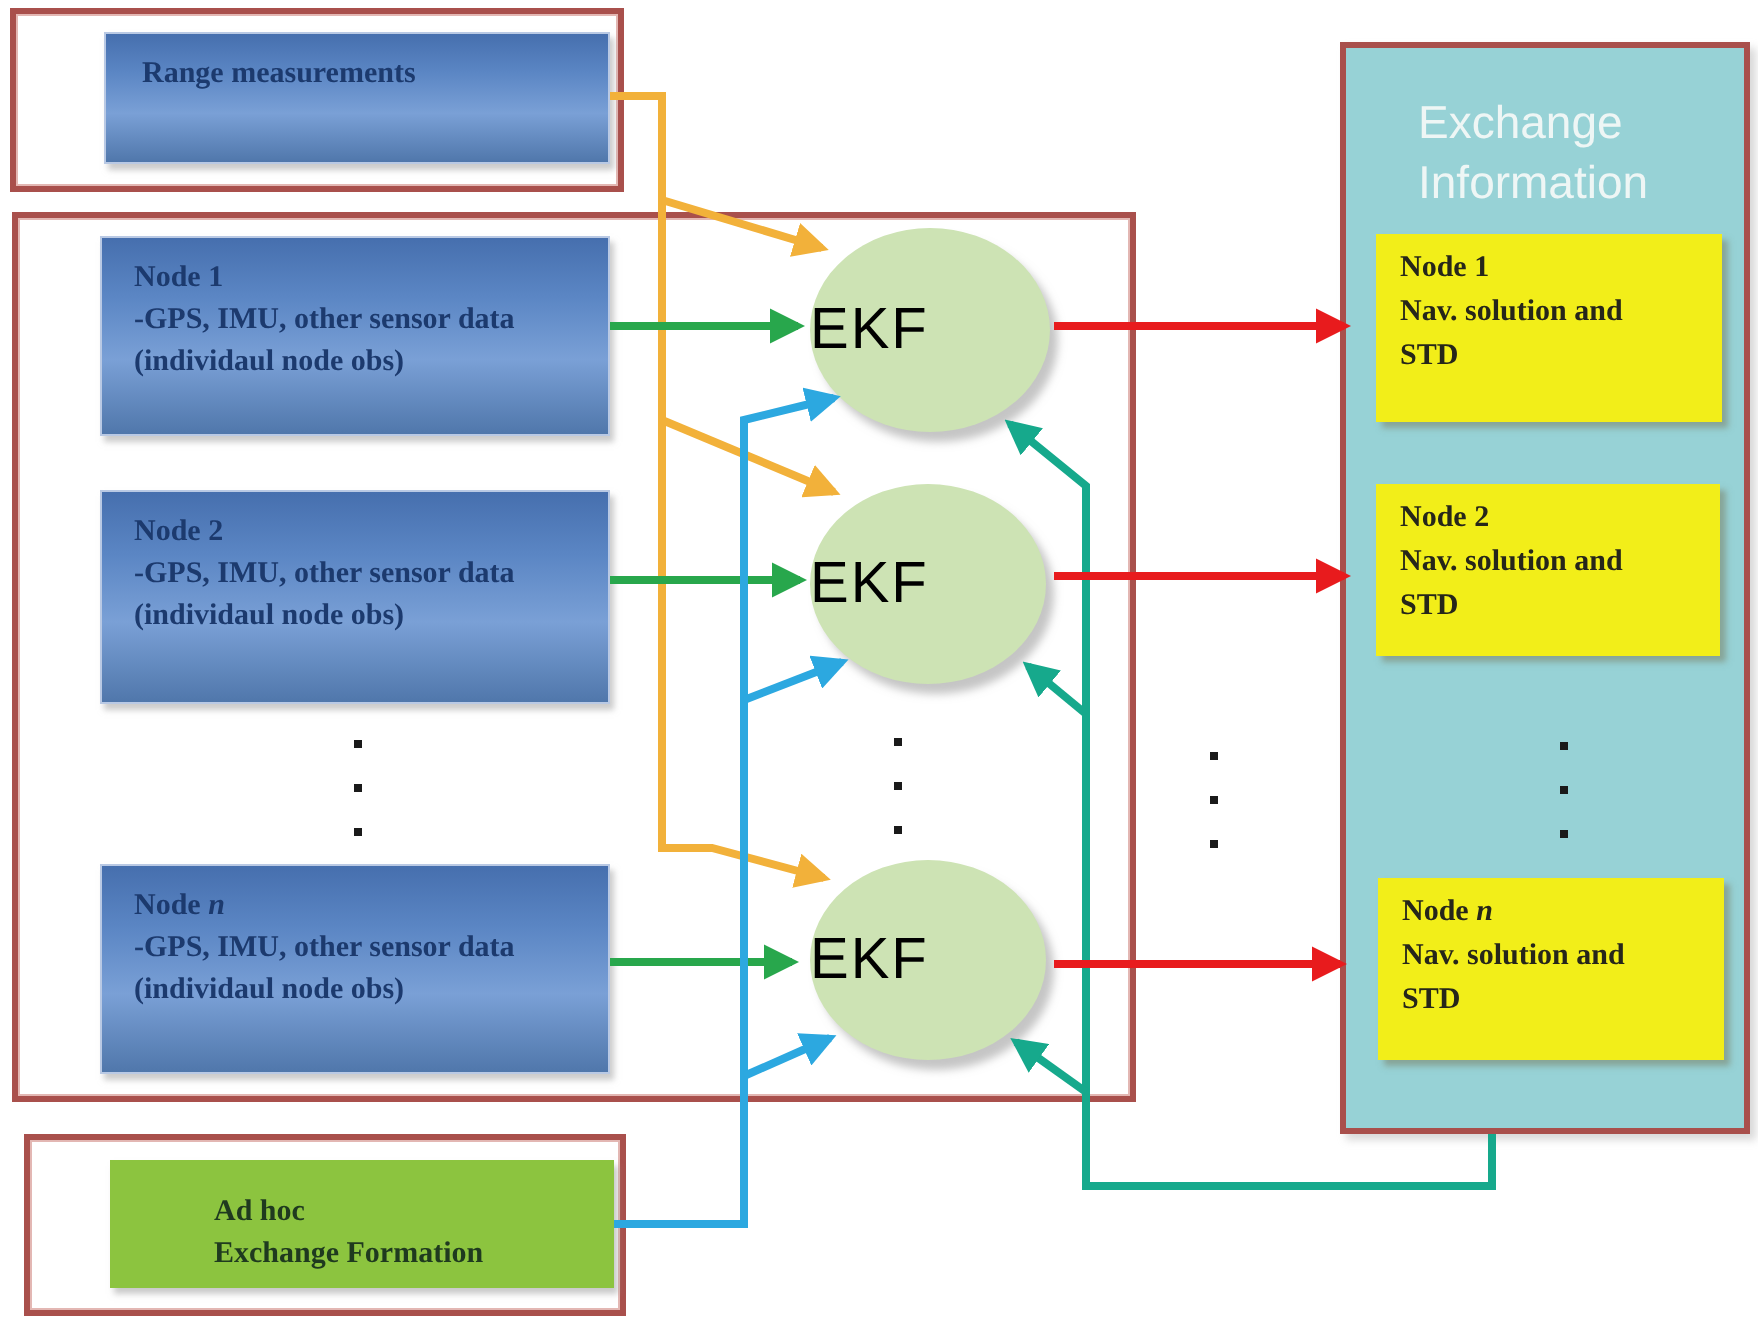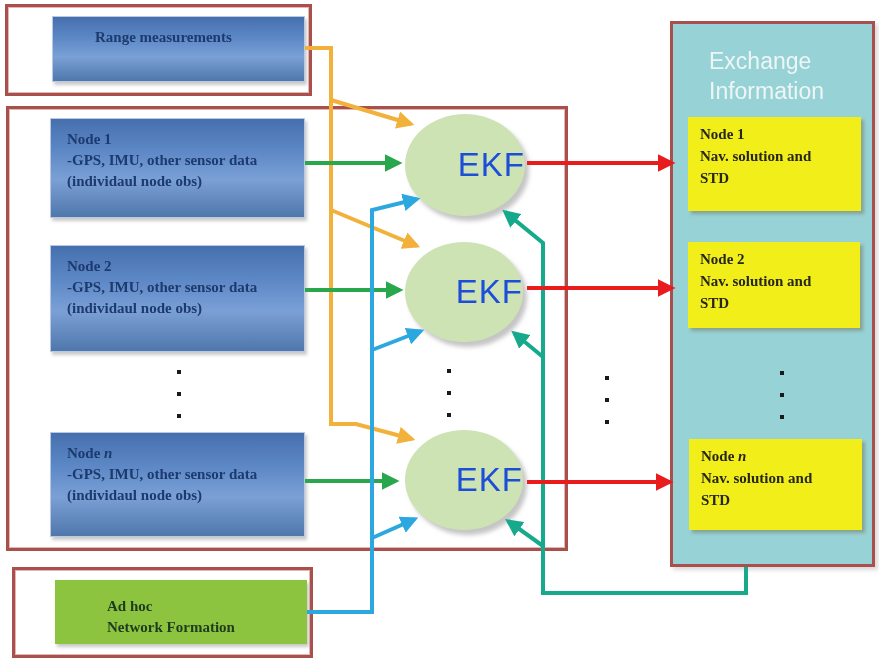--- a/index.html
+++ b/index.html
@@ -8,22 +8,22 @@
   
   .rframe{position:absolute;border:3px solid #a9504c;box-shadow:inset 0 0 0 1px #e3b7b3;background:transparent;}
   
   .bluebox{position:absolute;background:linear-gradient(180deg,#466fae 0%,#5b86c4 30%,#7aa0d6 62%,#5077ab 100%);
            border:1px solid #b9c9e4;box-shadow:2px 3px 3px rgba(160,160,160,.55);
            color:#1c3a6e;font-weight:bold;font-size:15px;line-height:21px;}
   .bluebox .pad{padding:10px 8px 0 16px;}
   
   .circle{position:absolute;background:#cde3b4;border-radius:50%;
           box-shadow:4px 5px 4px rgba(150,150,150,.55);
-          display:flex;align-items:center;justify-content:flex-end;
-          font-family:"Liberation Sans", sans-serif;font-size:33px;color:#1d4ed8;letter-spacing:1px;}
+          display:flex;align-items:center;justify-content:flex-start;
+          font-family:"Liberation Sans", sans-serif;font-size:29px;color:#000000;letter-spacing:1px;}
   
   .iepanel{position:absolute;background:#97d2d6;border:3px solid #a9504c;
            box-shadow:3px 3px 4px rgba(160,160,160,.4);}
   .ietitle{position:absolute;font-family:"Liberation Sans", sans-serif;font-size:23px;line-height:30px;
            color:#eef6f5;font-weight:normal;}
   .yellowbox{position:absolute;background:#f2ee19;box-shadow:3px 3px 3px rgba(120,120,90,.5);
              color:#26261a;font-weight:bold;font-size:15px;line-height:22px;}
   .yellowbox .pad{padding:6px 6px 0 12px;}
   
   .greenbox{position:absolute;background:#8cc43f;box-shadow:2px 3px 3px rgba(150,150,150,.5);
@@ -37,21 +37,21 @@
   #arrows{position:absolute;left:0;top:0;z-index:6;pointer-events:none;}
 </style>
 </head>
 <body>
 
 <div id="canvas">
 
   <div class="rframe" style="left:5px;top:4px;width:301px;height:86px;"></div>
 
   <div class="bluebox" style="left:52px;top:16px;width:251px;height:64px;">
-    <div class="pad" style="padding-left:42px;">
+    <div class="pad" style="padding-left:18px;">
       <div>Range measurements</div>
     </div>
   </div>
 
   <div class="rframe" style="left:6px;top:106px;width:556px;height:439px;"></div>
 
   <div class="bluebox" style="left:50px;top:118px;width:253px;height:98px;">
     <div class="pad">
       <div><span>Node </span><span>1</span></div>
       <div>-GPS, IMU, other sensor data</div>
@@ -112,21 +112,21 @@
       <div>Nav. solution and</div>
       <div>STD</div>
     </div>
   </div>
 
   <div class="rframe" style="left:12px;top:567px;width:295px;height:85px;"></div>
 
   <div class="greenbox" style="left:55px;top:580px;width:252px;height:64px;">
     <div class="pad">
       <div>Ad hoc</div>
-      <div>Network Formation</div>
+      <div>Exchange Formation</div>
     </div>
   </div>
 
   <div class="dotcol" style="left:177px;top:370px;">
       <i></i>
       <i></i>
       <i></i>
     </div>
   <div class="dotcol" style="left:447px;top:369px;">
       <i></i>

